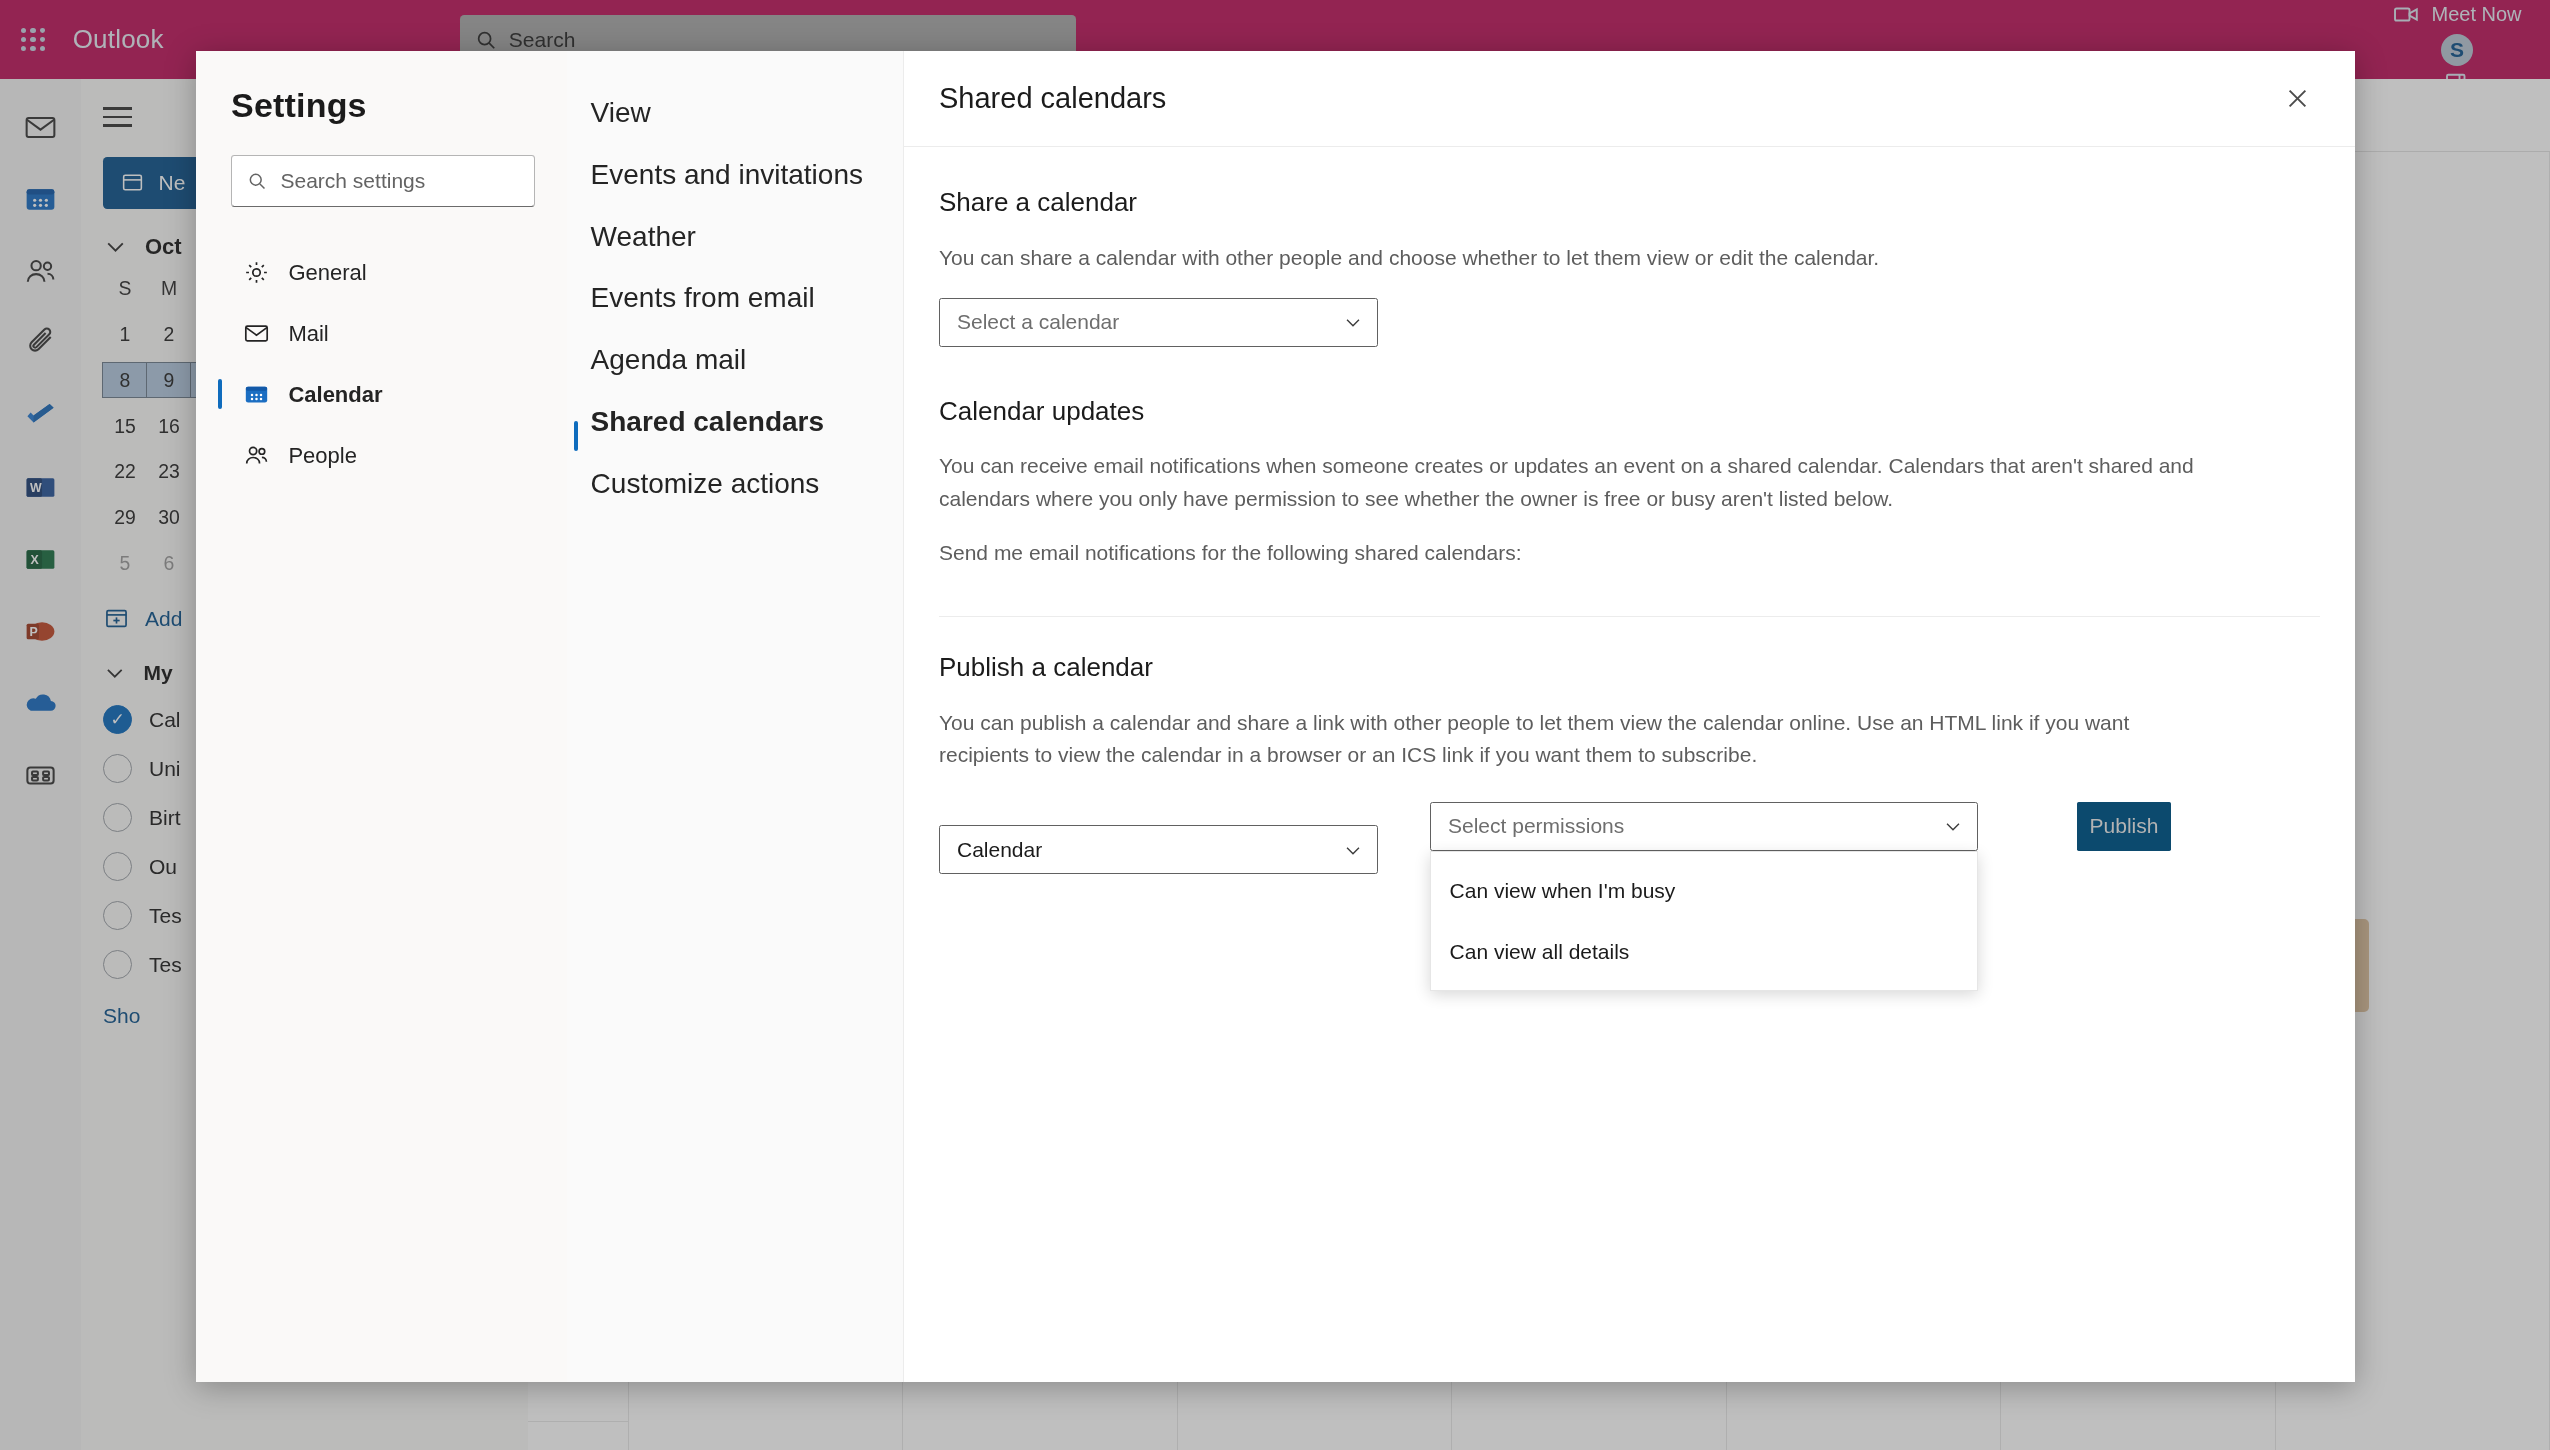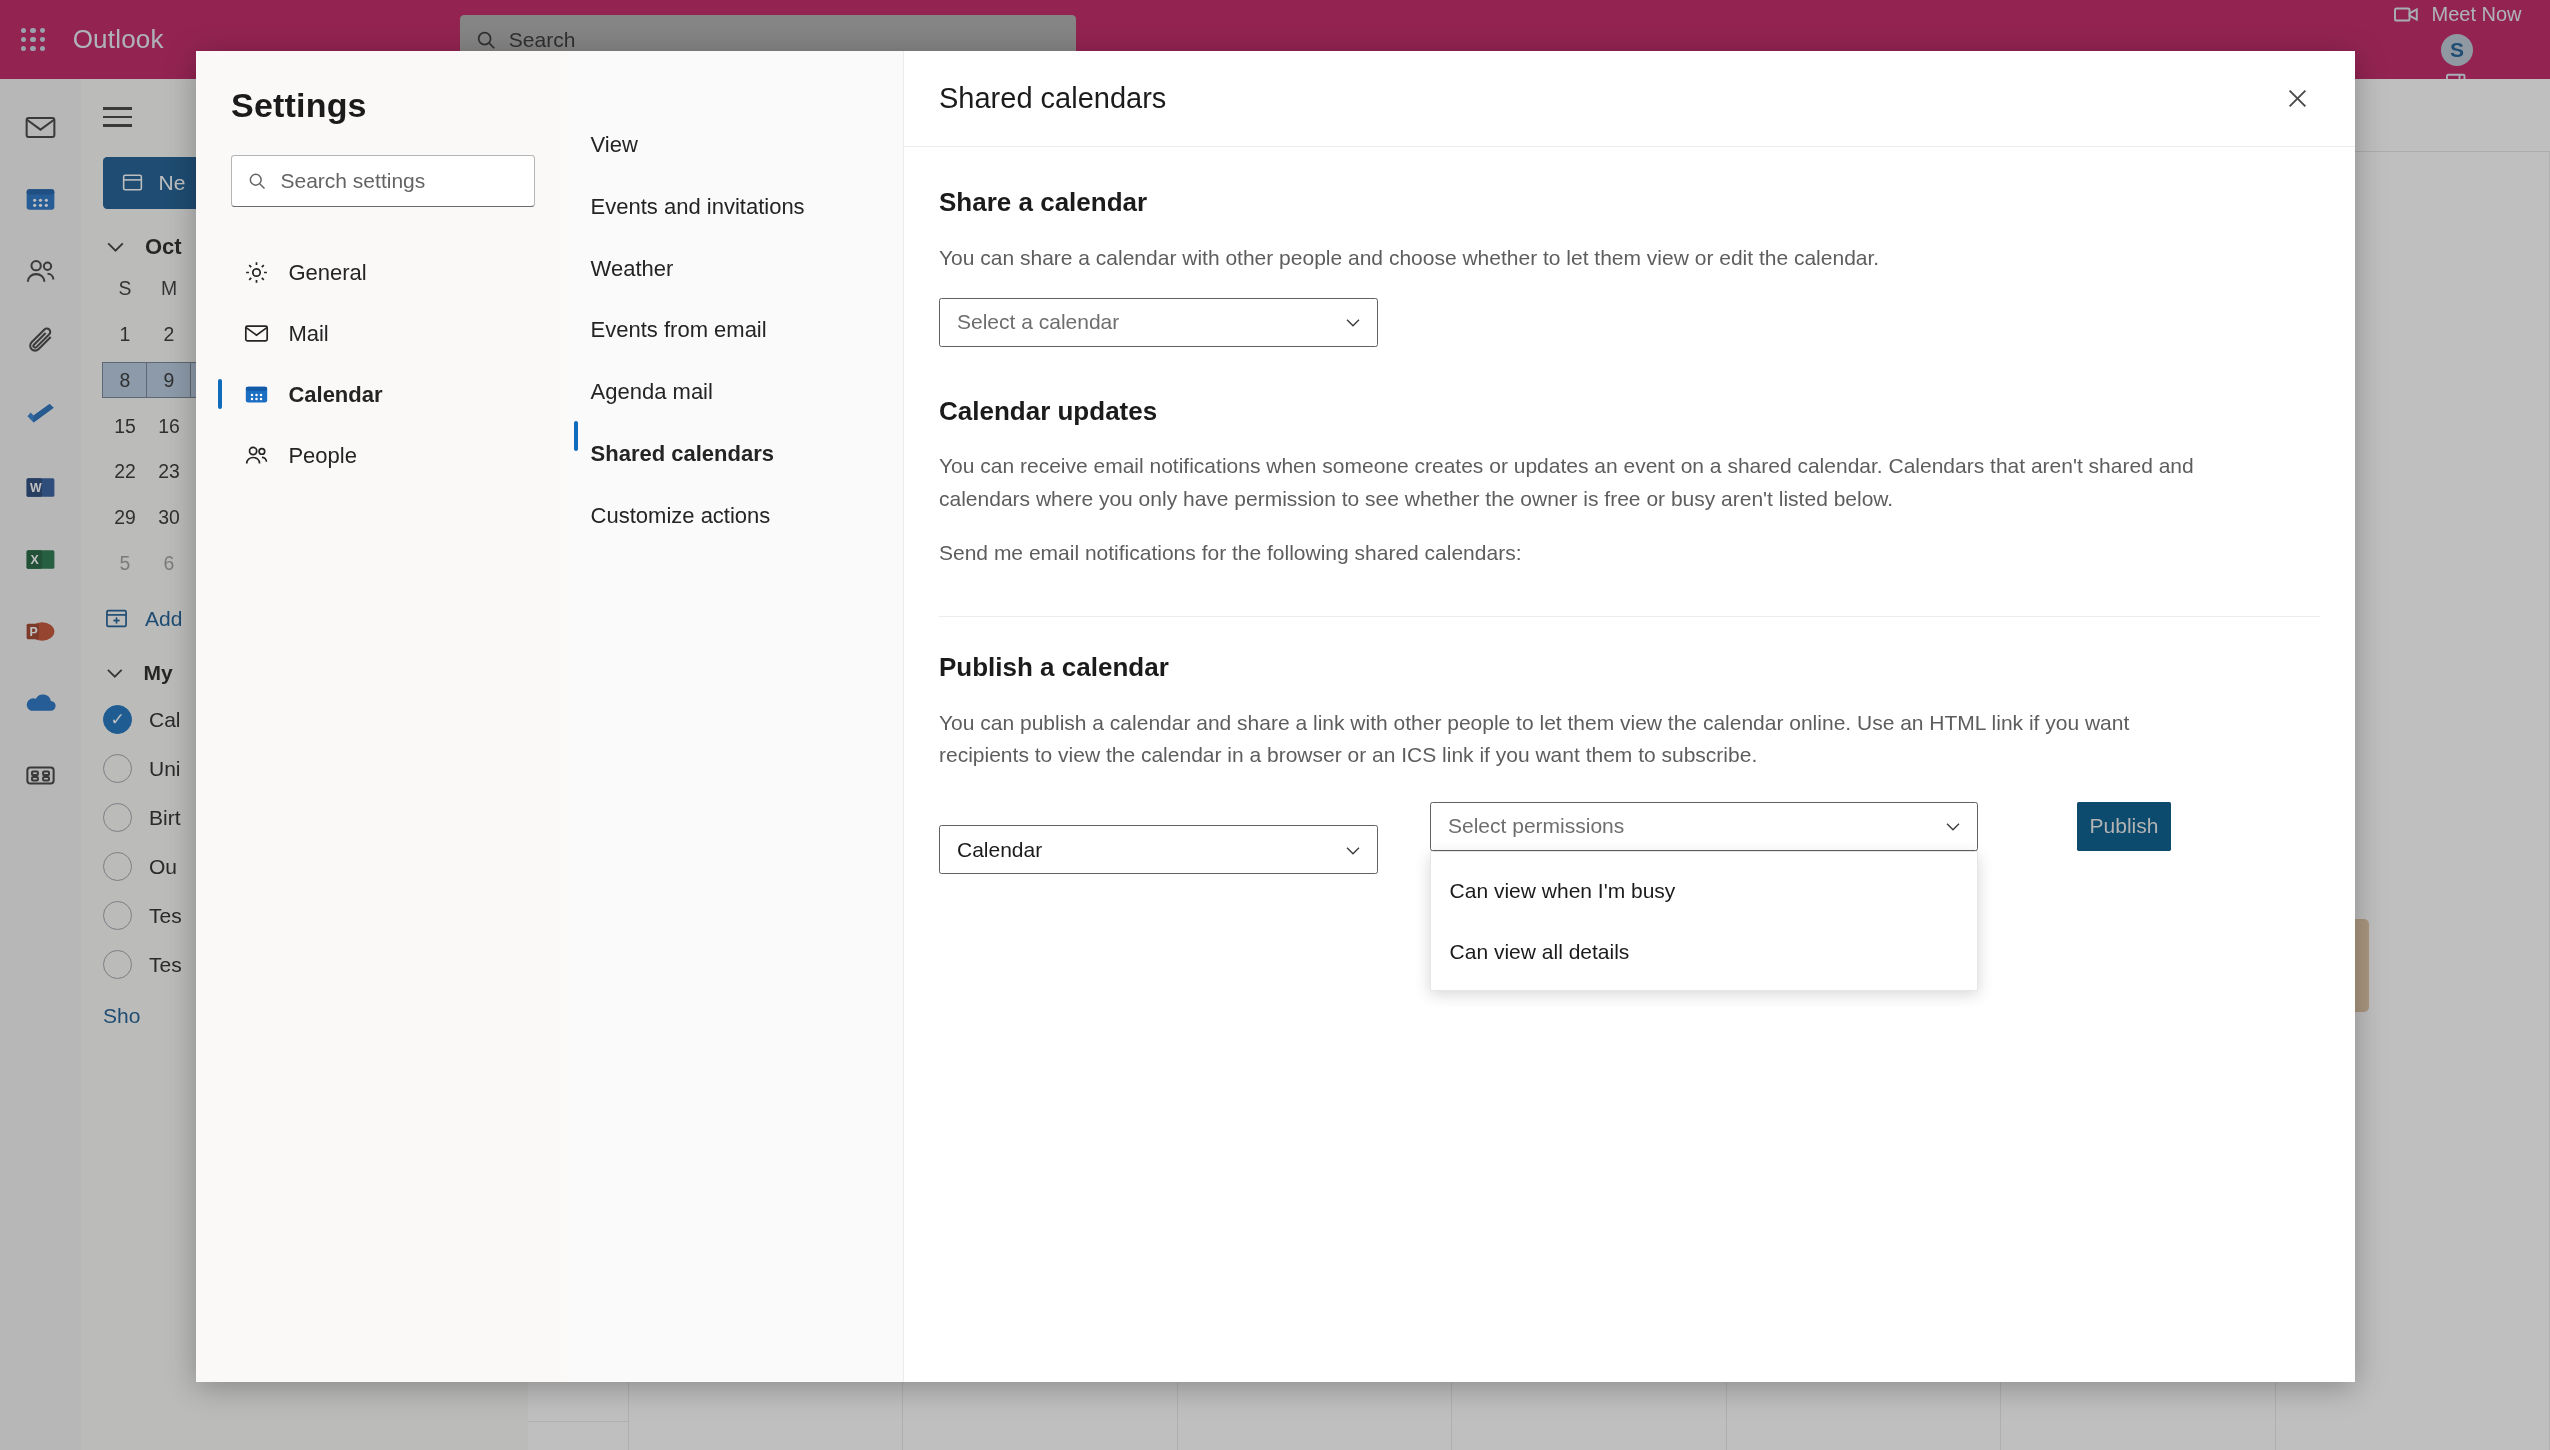--- a/index.html
+++ b/index.html
@@ -134,38 +134,38 @@
     font-size: 22px; color: #242424; cursor: pointer; position: relative;
   }
   .cat.sel { font-weight: 600; }
   .cat.sel::before {
     content: ''; position: absolute; left: -13.5px; top: 15px; width: 4.2px; height: 30px;
     background: #0f6cbd; border-radius: 2.5px;
   }
   
   .dlg-mid { width: 337px; flex: 0 0 337px; background: #fafafa; border-right: 0.8px solid #ececec; padding-top: 46px; }
   .subnav {
-    height: 61px; display: flex; align-items: flex-end; padding-left: 23.6px;
-    font-size: 22px; color: #242424; cursor: pointer; position: relative; margin-bottom: 0.8px;
+    height: 61px; display: flex; align-items: flex-start; padding-left: 23.6px;
+    font-size: 28px; color: #242424; cursor: pointer; position: relative; margin-bottom: 0.8px;
   }
   .subnav.sel { font-weight: 700; }
   .subnav.sel::before {
     content: ''; position: absolute; left: 6.7px; top: 15px; width: 4.2px; height: 30px;
     background: #0f6cbd; border-radius: 2.5px;
   }
   
   .dlg-main { flex: 1; position: relative; background: #fff; }
   .main-head {
     height: 96px; border-bottom: 0.8px solid #ececec; display: flex; align-items: center;
     justify-content: space-between; padding: 0 34px 0 35px;
   }
   .main-head h2 { font-size: 29px; font-weight: 400; color: #1b1b1b; }
   .close-x { width: 47px; height: 47px; display: flex; align-items: center; justify-content: center; cursor: pointer; }
   .main-body { padding: 40px 35px 0 35px; position: relative; }
-  .sec-title { font-size: 26px; font-weight: 700; color: #1b1b1b; }
+  .sec-title { font-size: 26px; font-weight: 400; color: #1b1b1b; }
   .sec-p { margin-top: 23.6px; font-size: 21px; line-height: 1.55; color: #5d5d5d; max-width: 1282px; }
   .combo {
     margin-top: 23.6px; height: 49px; border: 0.8px solid #616161; border-radius: 2.5px; background: #fff;
     display: flex; align-items: center; justify-content: space-between; padding: 0 13.5px 0 17px;
     font-size: 21px; color: #1b1b1b; cursor: pointer;
   }
   .combo.ph-text { color: #6e6e6e; }
   .divider { margin-top: 46px; border-top: 0.8px solid #ececec; }
   .pub-row { margin-top: 30px; display: flex; align-items: flex-start; gap: 52px; position: relative; }
   .pub-btn {

